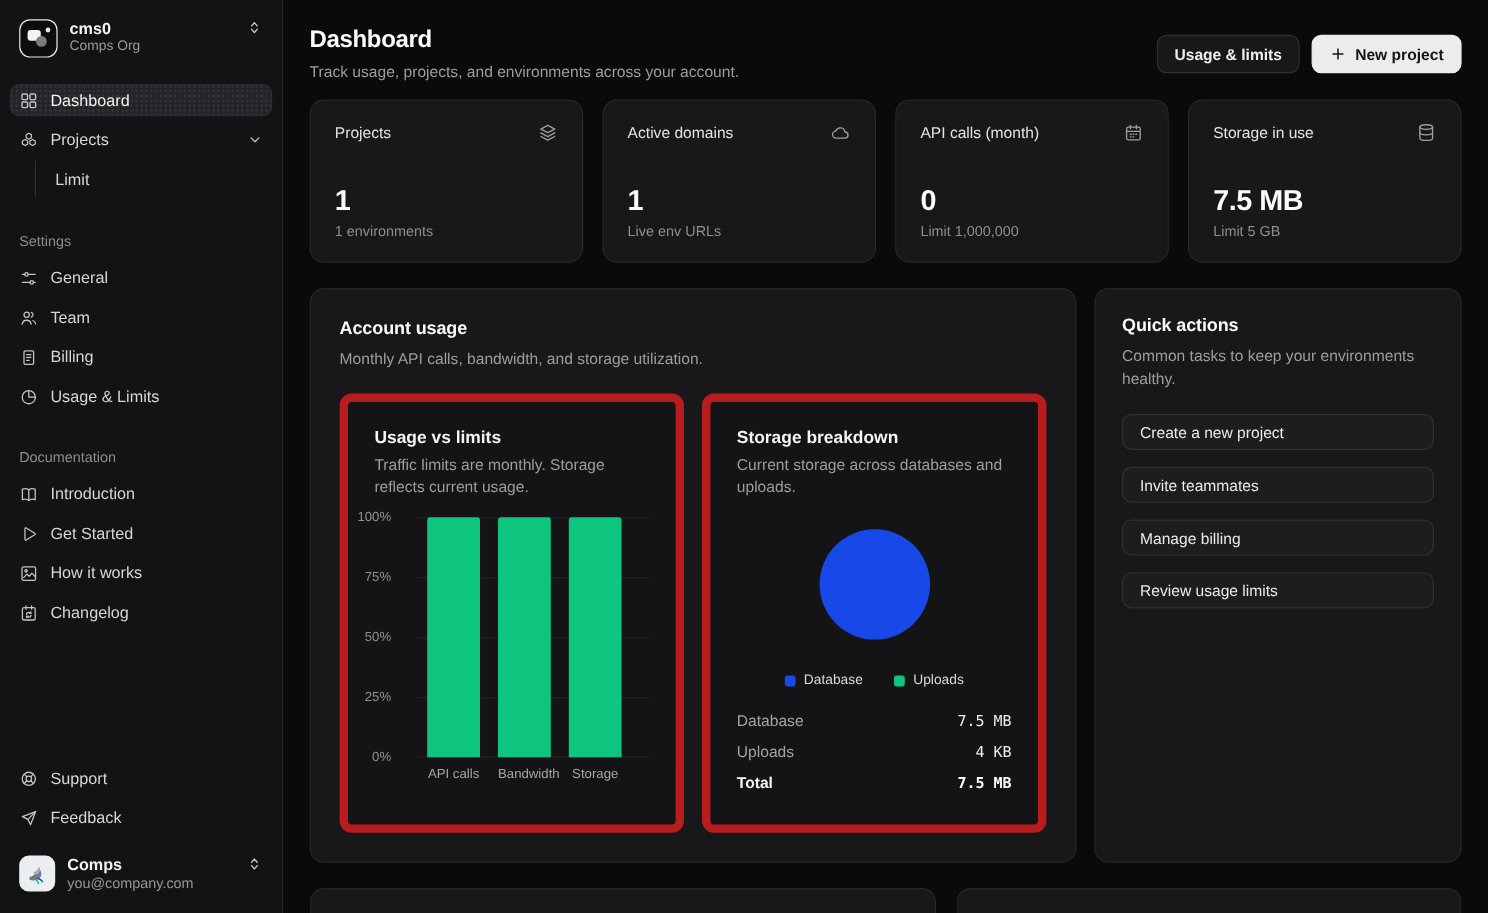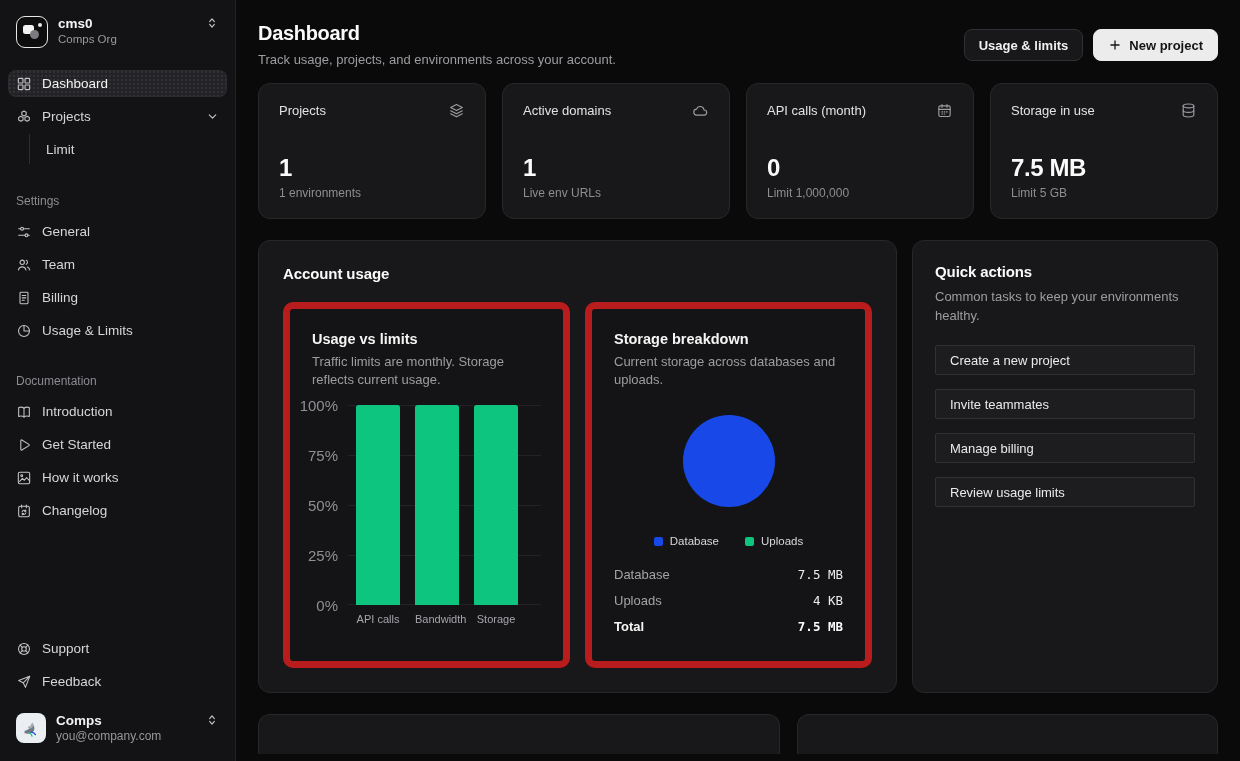--- a/index.html
+++ b/index.html
@@ -103,21 +103,21 @@
   .inner-card {
     background:#141416; border:7px solid #b91c1c; border-radius:10px;
     padding:22px; height:366px;
   }
   .inner-title { font-size:14.5px; font-weight:700; color:#f5f5f5; }
   .inner-sub { font-size:13px; color:#9d9da1; margin-top:6px; line-height:18px; }
 
   
   .chart-wrap { margin-top:16px; display:flex; }
   .y-axis { width:36px; position:relative; height:200px; flex:none; }
-  .y-axis span { position:absolute; right:10px; transform:translateY(-50%); font-size:15px; color:#8f9094; }
+  .y-axis span { position:absolute; right:22px; transform:translateY(-50%); font-size:11px; color:#8f9094; }
   .plot { flex:1; position:relative; height:200px; }
   .gridline { position:absolute; left:0; right:0; height:1px; background:#232327; }
   .bars { position:absolute; inset:0; display:flex; align-items:flex-end; gap:15px; padding-left:8px; }
   .bar { width:44px; border-radius:2.5px 2.5px 0 0; }
   .x-labels { display:flex; gap:15px; padding-left:8px; margin-left:36px; margin-top:8px; }
   .x-labels span { width:44px; text-align:center; font-size:11px; color:#a6a6ab; white-space:nowrap; }
 
   
   .pie-area { display:flex; justify-content:center; margin-top:26px; }
   .pie { width:92px; height:92px; border-radius:50%; }
@@ -128,21 +128,21 @@
   .stor-table { margin-top:14px; }
   .stor-row { display:flex; align-items:center; justify-content:space-between; height:26px; }
   .stor-label { font-size:13px; color:#a3a3a8; }
   .stor-val { font-size:12.5px; color:#ececec; }
   .stor-row.total .stor-label { color:#f5f5f5; font-weight:700; }
   .stor-row.total .stor-val { font-weight:700; color:#fafafa; }
 
   
   .qa-list { margin-top:20px; display:flex; flex-direction:column; gap:14px; }
   .qa-btn {
-    height:30px; border-radius:2px; background:#1d1d20; border:1px solid #313135;
+    height:30px; border-radius:8px; background:#1d1d20; border:1px solid #313135;
     color:#eaeaec; font-size:13px; text-align:left; padding:4px 14px; cursor:pointer;
     font-family:inherit; display:flex; align-items:center; width:100%;
   }
 
   
   .bottom { display:grid; grid-template-columns:522px 1fr; gap:17px; margin-top:21px; }
   .bottom .card { height:40px; border-bottom:none; border-radius:12px 12px 0 0; }
 
   svg { display:block; }
 </style>
@@ -410,20 +410,21 @@
       </div>
       <div class="stat-value">7.5 MB</div>
       <div class="stat-cap">Limit 5 GB</div>
     </div>
   </section>
 
   <section class="mid">
 
     <div class="card panel">
       <div class="panel-title">Account usage</div>
+      <div class="panel-sub">Monthly API calls, bandwidth, and storage utilization.</div>
 
       <div class="inner-grid">
 
         <div class="inner-card">
           <div class="inner-title">Usage vs limits</div>
           <div class="inner-sub">Traffic limits are monthly. Storage reflects current usage.</div>
 
           <div class="chart-wrap">
             <div class="y-axis">
               <span style="top:0%">100%</span>

